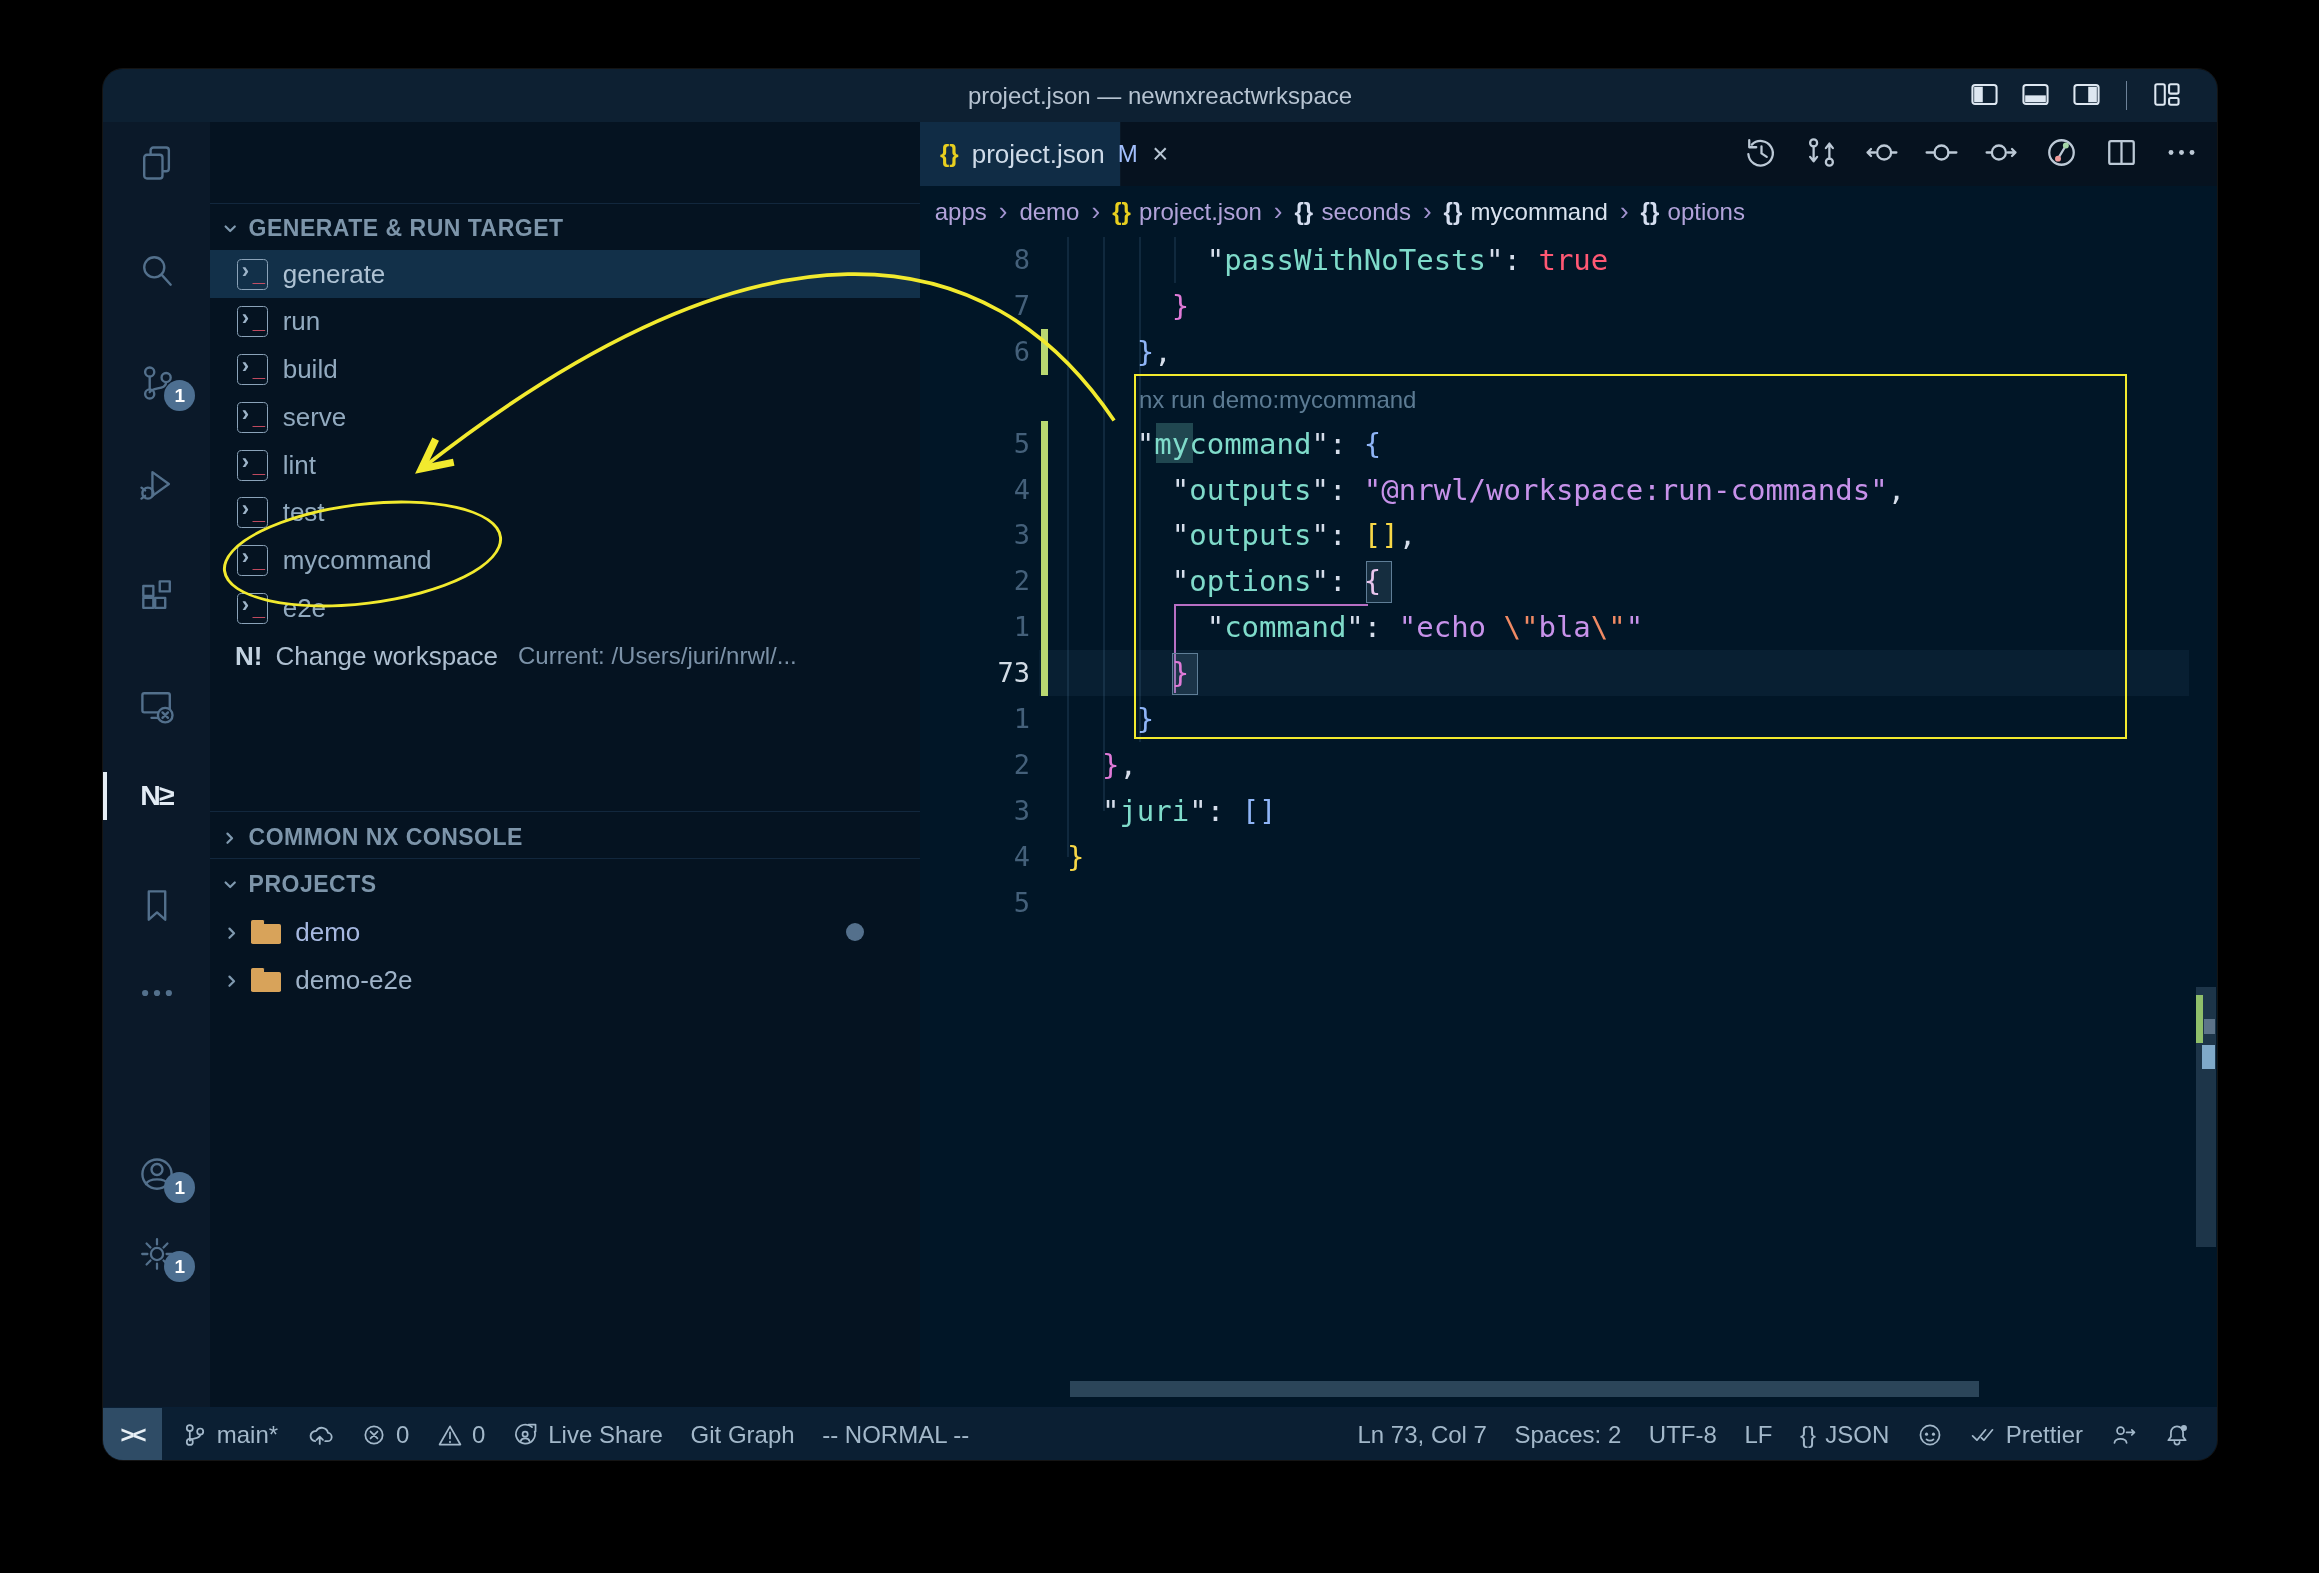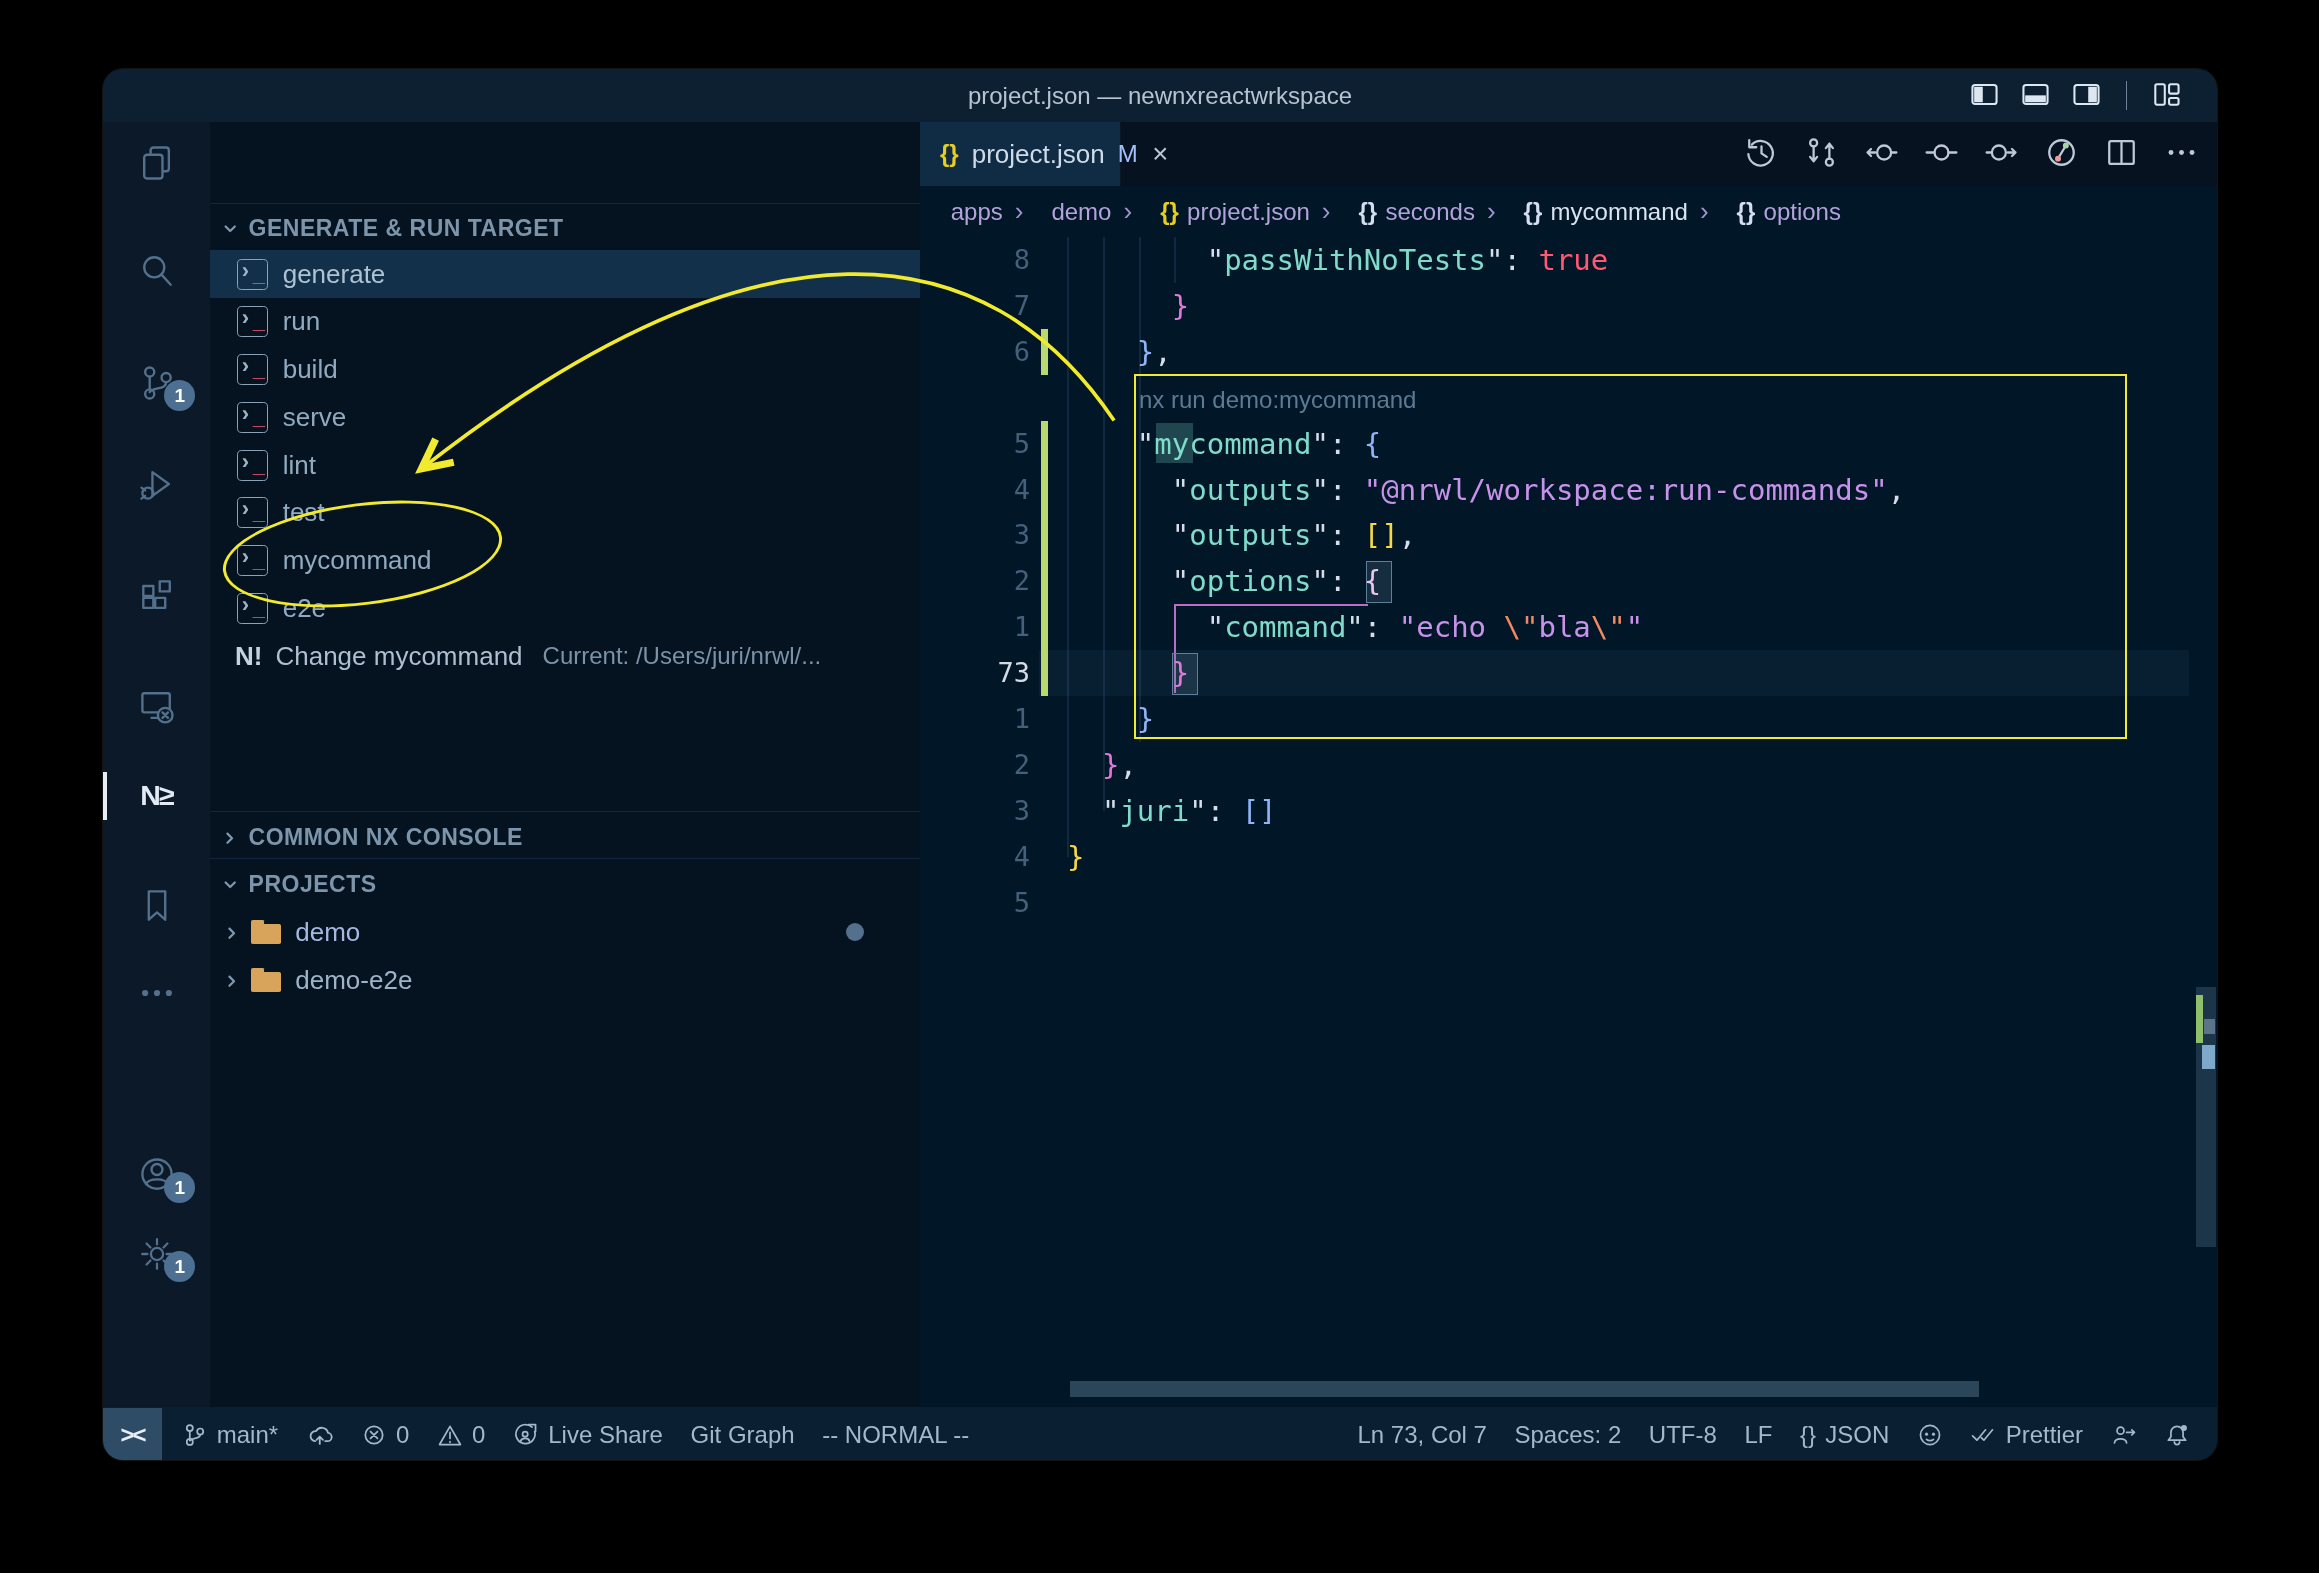--- a/index.html
+++ b/index.html
@@ -57,21 +57,21 @@
   .tabbar{position:absolute;left:0;top:0;width:100%;height:64px;background:#06121f;}
   .tab{position:absolute;left:0;top:0;width:200px;height:64px;background:#102c45;display:flex;align-items:center;
        border-right:0.9px solid #0a1826;}
   .tab-braces{color:#e8cf1f;font-size:24px;font-weight:700;margin-left:20px;}
   .tab-label{color:#cfdbe8;font-size:26px;margin-left:13px;}
   .tab-m{color:#a2bffc;font-size:24px;margin-left:13px;}
   .tab-x{color:#b8c6d4;font-size:27.5px;margin-left:14.7px;}
   .editor-actions{position:absolute;right:18.4px;top:0;height:64px;display:flex;align-items:center;gap:25px;}
   .editor-actions svg{stroke:#bcc9d6;fill:none;stroke-width:2.6;}
   .breadcrumbs{position:absolute;left:0;top:64px;width:100%;height:51px;display:flex;align-items:center;padding-left:14.7px;}
-  .bc-item{color:#b2a3da;font-size:24px;display:flex;align-items:flex-end;margin-left:16px;}
+  .bc-item{color:#b2a3da;font-size:24px;display:flex;align-items:flex-end;}
   .bc-item.current .bc-label{color:#dae3ef;}
   .bc-sep{color:#a193cf;font-size:26px;margin:0 12px;}
   .bc-ico{font-weight:700;margin-right:8.3px;color:#d5def0;}
   
   .codearea{position:absolute;left:0;top:115px;width:1297px;height:1170px;}
   .guide{position:absolute;width:1.8px;background:#10293e;}
   .guide.pink{background:#b76fc4;}
   .guide-h{position:absolute;height:1.8px;background:#b76fc4;}
   .cur-line{position:absolute;left:119px;width:1150px;height:46px;top:413px;background:rgba(114,160,193,0.07);}
   .selbox{position:absolute;left:236px;top:186px;width:37px;height:40px;background:rgba(127,219,202,0.25);}
@@ -278,21 +278,21 @@
           </div>
           <div class="sb-row" style="top: 462px;">
             <span class="term-ico">
               <span class="gt">›</span>
               <span class="us">_</span>
             </span>
             <span class="sb-item-label">e2e</span>
           </div>
           <div class="sb-row" style="top: 510px;">
             <span class="ws-ico">N!</span>
-            <span class="ws-label">Change mycommand</span>
+            <span class="ws-label">Change workspace</span>
             <span class="ws-desc">Current: /Users/juri/nrwl/...</span>
           </div>
           <div class="sb-row sb-section" style="top: 691px;">
             <span class="chev" style="margin: 5.5px 9.2px 0px 11px;"><svg width="18.4" height="18.4" viewBox="0 0 20 20" stroke-linecap="round" stroke-linejoin="round">
                 <path d="M7 5 l5 5 -5 5"></path>
               </svg></span>
             <span>COMMON NX CONSOLE</span>
           </div>
           <div class="sb-row sb-section" style="top: 738px;">
             <span class="chev" style="margin: 5.5px 9.2px 0px 11px;"><svg width="18.4" height="18.4" viewBox="0 0 20 20" stroke-linecap="round" stroke-linejoin="round">

